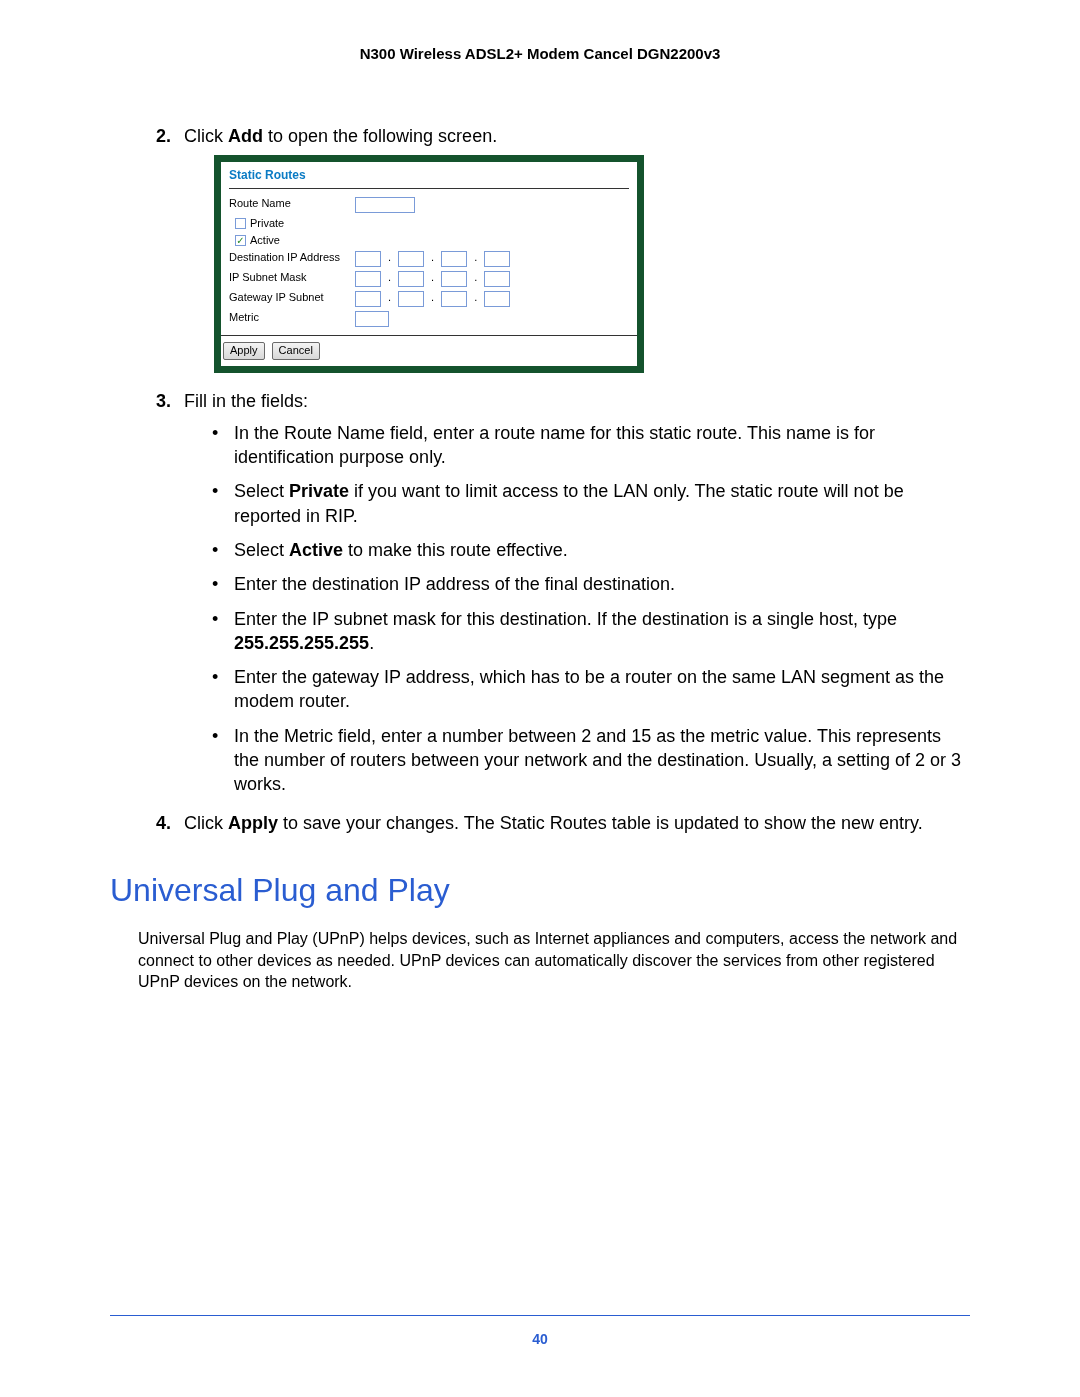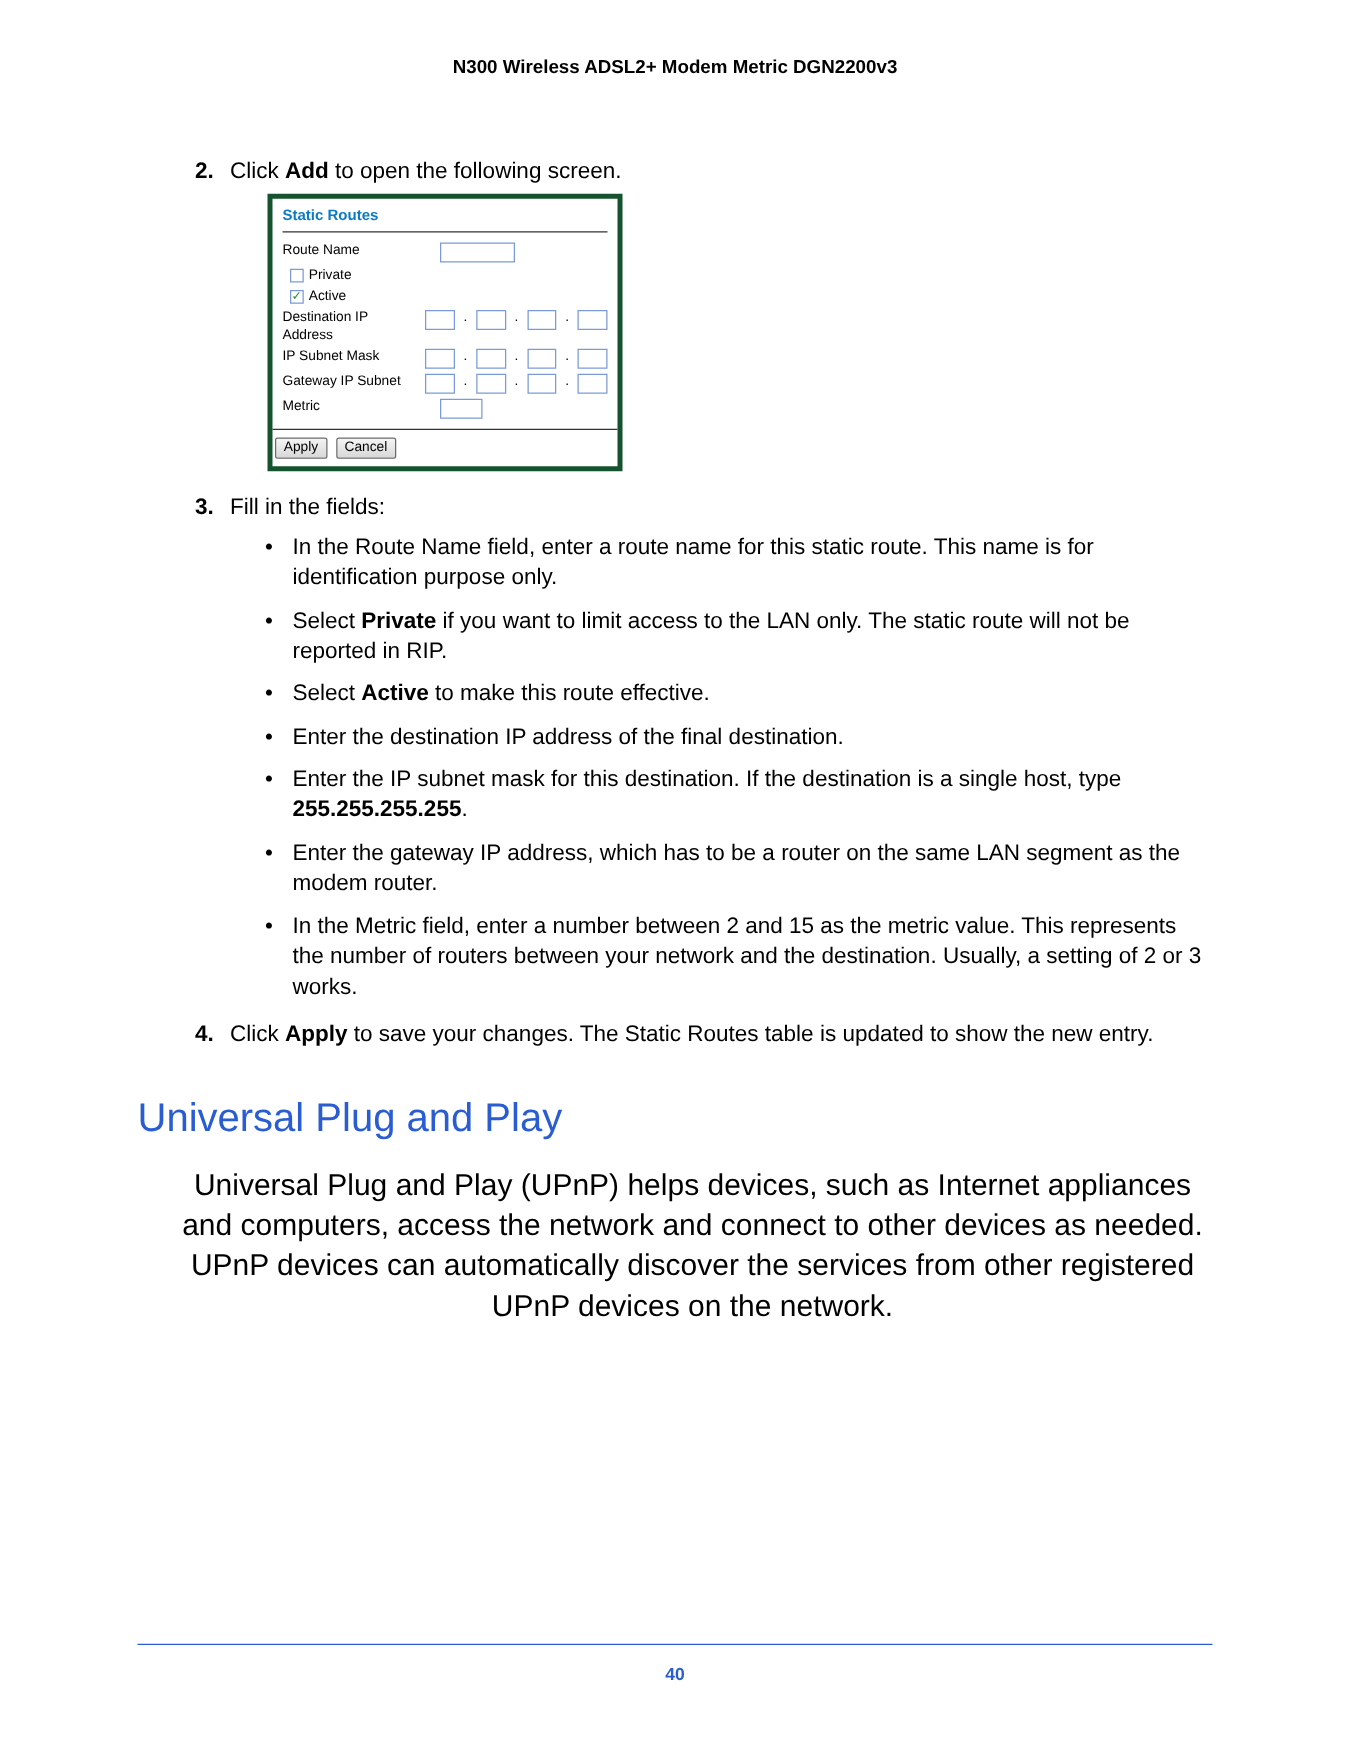--- a/index.html
+++ b/index.html
@@ -57,28 +57,27 @@
   .bold { font-weight: bold; margin-top: 31px; }
   h2.section-hdr {
     color: #2a5dd1;
     font-weight: normal;
     font-size: 32px;
     margin: 34px 0 16px 0;
     font-family: "Trebuchet MS", Arial, sans-serif;
   }
   p.section-body {
     margin: 0 0 16px 28px;
-    font-size: 24px;
-    text-align: center;
+    font-size: 16px;
   }
 
   
   .router-panel {
-    border: 4px solid #14532d;
-    width: 284px;
+    border: 7px solid #14532d;
+    width: 430px;
     margin: 6px 0 16px 30px;
     font-size: 11px;
     line-height: 1.2;
     background: #fff;
   }
   .rp-title {
     color: #0b7bc4;
     font-weight: bold;
     font-size: 12px;
     padding: 6px 8px 4px 8px;
@@ -160,21 +159,21 @@
     color: #2a5dd1;
     font-weight: bold;
     font-size: 14px;
     margin-top: 4px;
   }
 </style>
 </head>
 <body>
 
 <div class="page">
-  <div class="doc-header">N300 Wireless ADSL2+ Modem Metric DGN2200v3</div>
+  <div class="doc-header">N300 Wireless ADSL2+ Modem Cancel DGN2200v3</div>
 
   <ol class="steps">
 
     <li>
       <span class="num">2.</span>
       <span>
         <span>Click </span><span class="bold">Add</span><span> to open the following screen.</span>
       </span>
 
       

